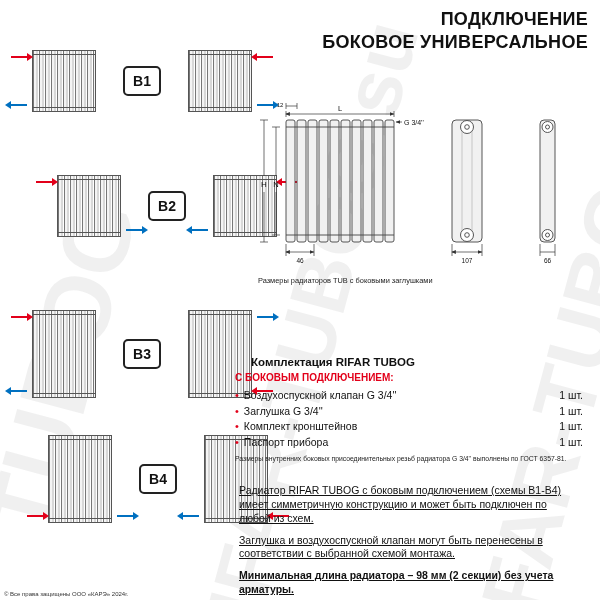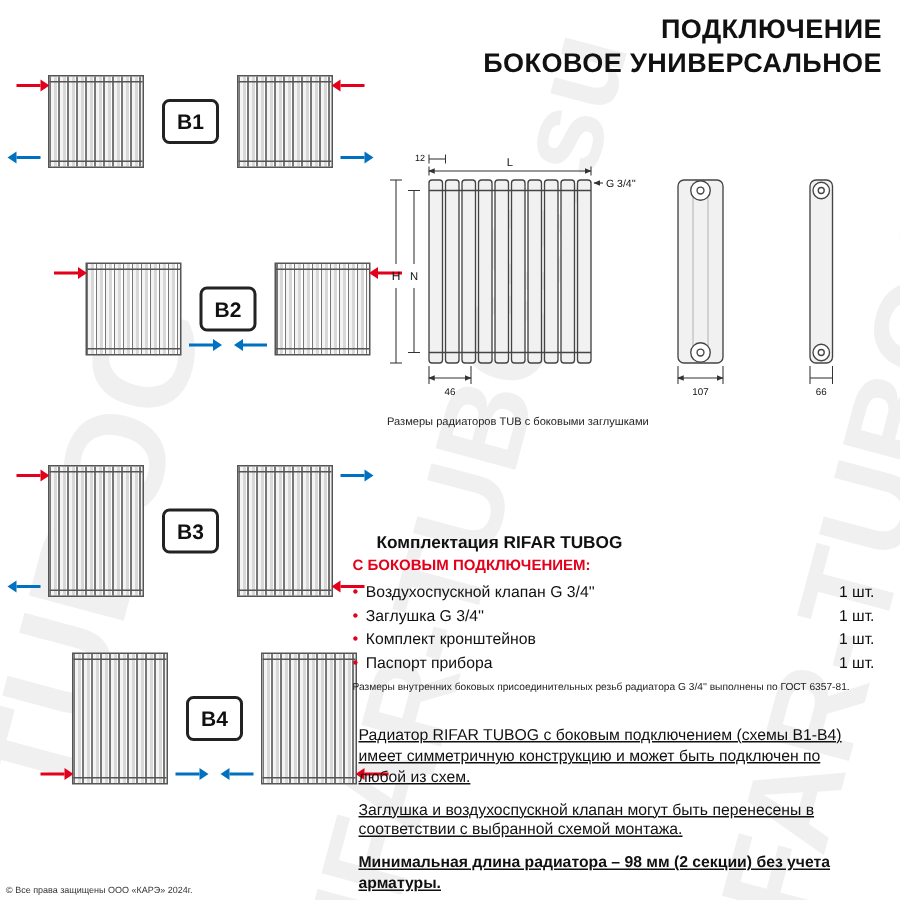--- a/index.html
+++ b/index.html
@@ -13,21 +13,21 @@
     color:rgba(60,60,60,0.08);transform-origin:left top;z-index:0;
   }
   #wm1{font-size:95px;left:-35px;top:520px;transform:rotate(-75deg);}
   #wm2{font-size:80px;left:175px;top:660px;transform:rotate(-75deg);}
   #wm3{font-size:85px;left:440px;top:680px;transform:rotate(-75deg);}
   
   .title{position:absolute;top:8px;right:12px;text-align:right;font-weight:bold;
     font-size:18px;line-height:1.25;letter-spacing:.3px;z-index:2;}
   
   #schemes{position:absolute;left:32px;top:50px;z-index:2;}
-  .scheme-row{display:flex;align-items:center;gap:12px;height:62px;}
+  .scheme-row{display:flex;align-items:center;gap:27px;height:62px;}
   .scheme-row.tall{height:88px;}
   .scheme-row:nth-child(2){margin-top:63px;margin-left:25px;}
   .scheme-row:nth-child(3){margin-top:73px;}
   .scheme-row:nth-child(4){margin-top:37px;margin-left:16px;}
   .rad-wrap{position:relative;flex:0 0 64px;height:100%;}
   .radiator{position:absolute;inset:0;border:1px solid #555;
     background:repeating-linear-gradient(90deg,#777 0 1px,#f4f4f4 1px 3px,#d8d8d8 3px 5px,#fff 5px 6px);}
   .radiator::before,.radiator::after{content:'';position:absolute;left:0;right:0;height:1px;background:#555;}
   .radiator::before{top:3px;}
   .radiator::after{bottom:3px;}

